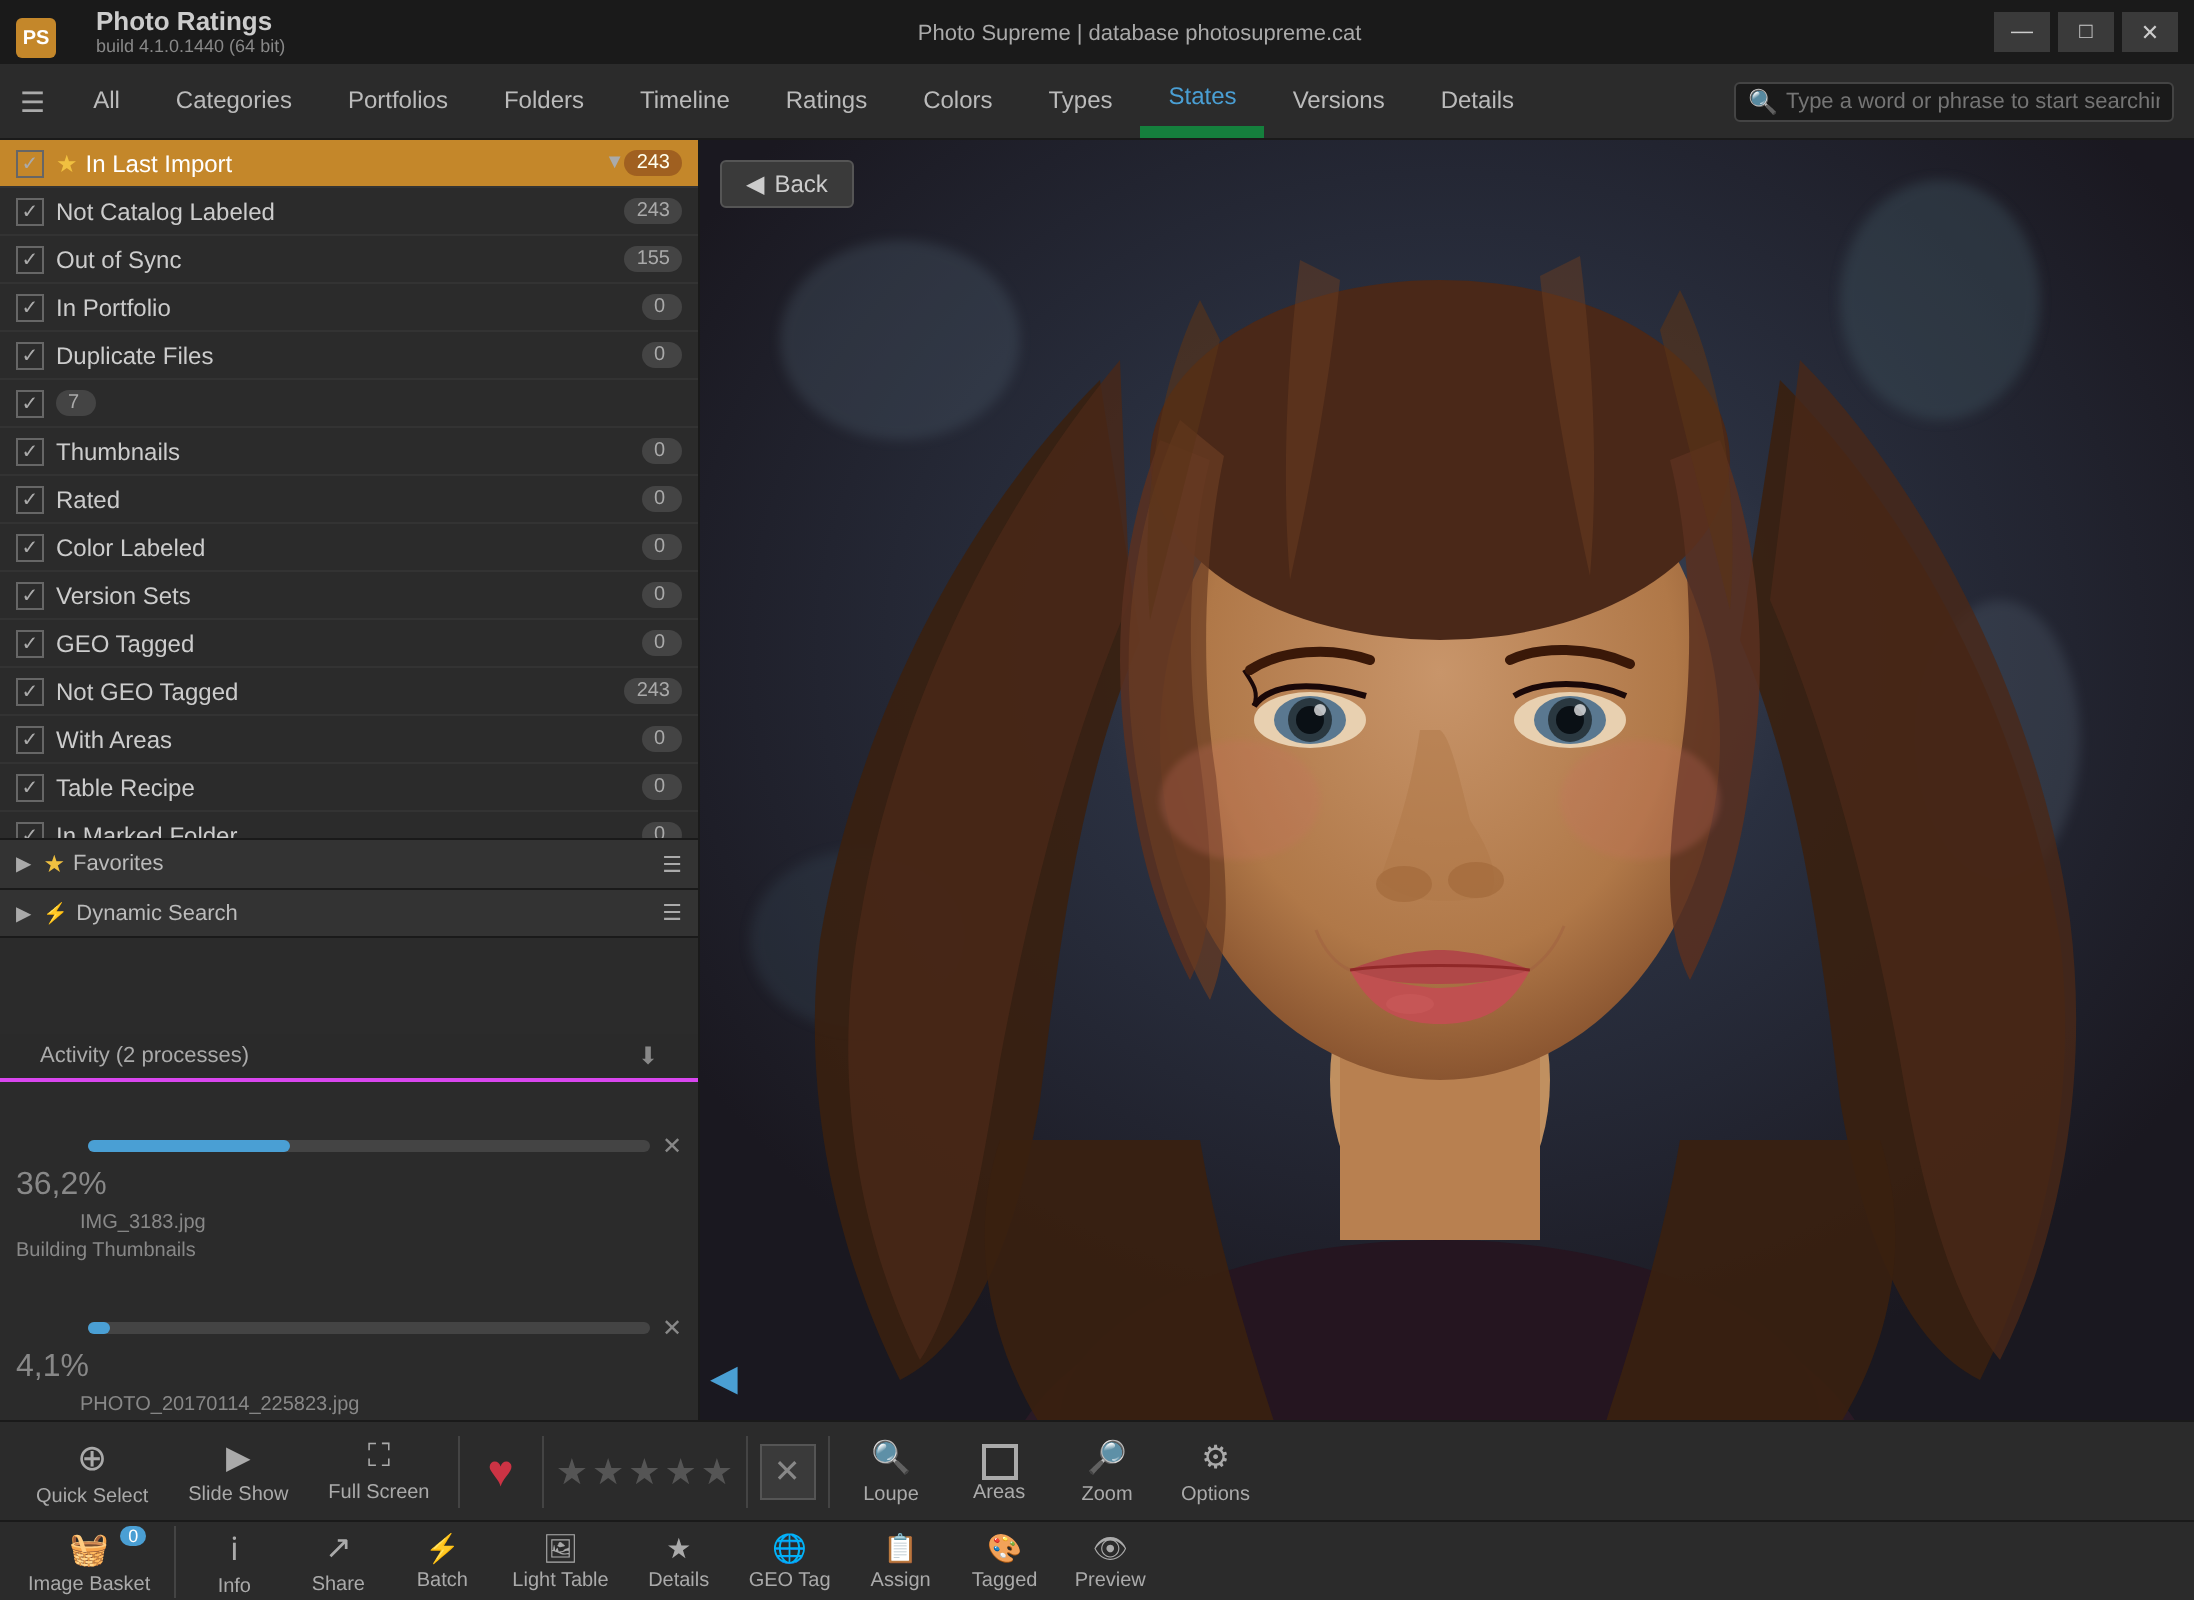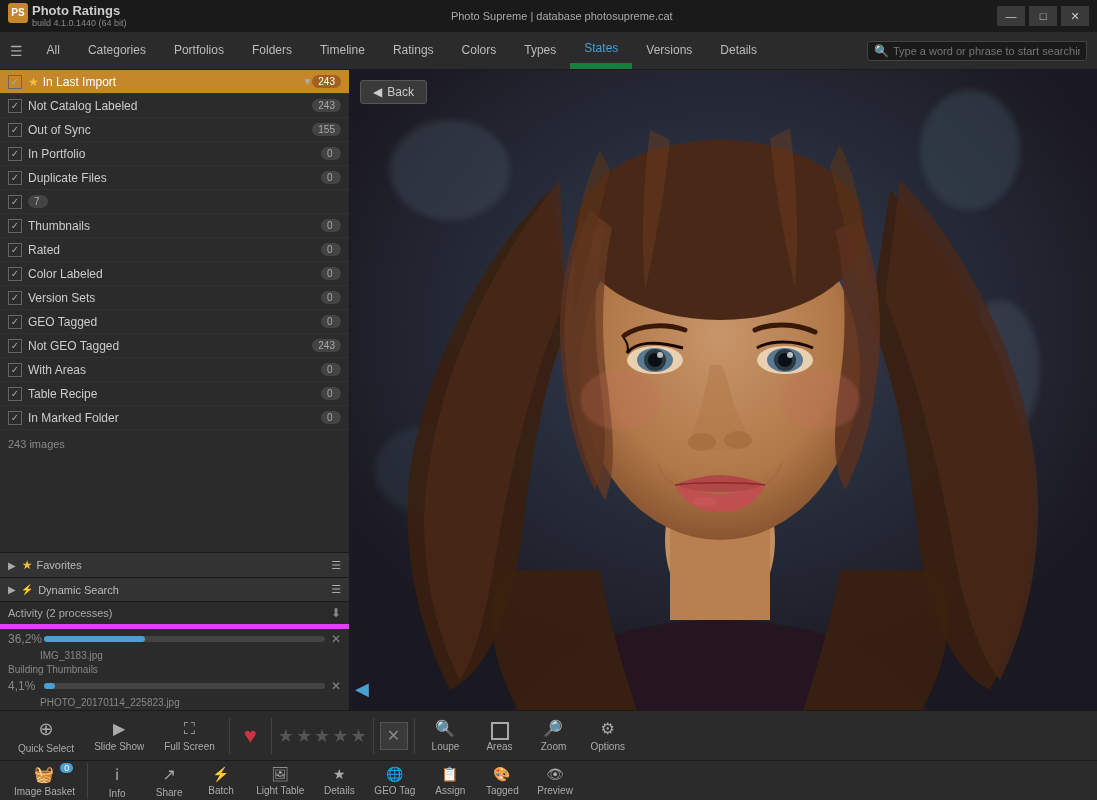--- a/index.html
+++ b/index.html
@@ -1,20 +1,20 @@
 <!DOCTYPE html>
 <html><head>
   <meta charset="utf-8">
   <style>
     * { box-sizing: border-box; margin: 0; padding: 0; }
     body { width: 1097px; height: 800px; background: #2b2b2b; font-family: 'Segoe UI', Arial, sans-serif; font-size: 12px; color: #ccc; overflow: hidden; }
 
     
     #title-bar { background: #1a1a1a; height: 32px; display: flex; align-items: center; padding: 0 8px; justify-content: space-between; }
-    #title-bar-left { display: flex; align-items: flex-start; gap: 4px; }
+    #title-bar-left { display: flex; align-items: flex-end; gap: 20px; }
     #app-icon { width: 20px; height: 20px; background: #c4872a; border-radius: 3px; display: flex; align-items: center; justify-content: center; font-size: 10px; color: white; font-weight: bold; }
     #title-text { color: #ccc; font-size: 12px; }
     #window-controls { display: flex; gap: 4px; }
     .win-btn { width: 28px; height: 20px; background: #3a3a3a; border: none; color: #ccc; cursor: pointer; font-size: 11px; display: flex; align-items: center; justify-content: center; }
 
     
     #toolbar { background: #2b2b2b; height: 38px; display: flex; align-items: center; border-bottom: 1px solid #1a1a1a; }
     #menu-btn { padding: 0 10px; color: #aaa; font-size: 14px; cursor: pointer; }
     #nav-tabs { display: flex; height: 100%; }
     .nav-tab { padding: 4px 14px; display: flex; align-items: center; color: #bbb; cursor: pointer; font-size: 12px; border-bottom: 2px solid transparent; height: 100%; }
@@ -43,26 +43,26 @@
 
     
     #sidebar-bottom { border-top: 1px solid #1a1a1a; }
     .panel-row { display: flex; align-items: center; padding: 5px 8px; background: #333; border-bottom: 1px solid #1a1a1a; cursor: pointer; }
     .panel-expand { color: #aaa; margin-right: 6px; font-size: 10px; }
     .panel-name { flex: 1; font-size: 11px; color: #bbb; }
     .panel-icon { color: #aaa; font-size: 11px; }
     .panel-star { color: #f0c040; margin-right: 4px; }
     .panel-dyn { color: #c4872a; margin-right: 4px; font-size: 10px; }
 
-    .activity-bar { background: #2a2a2a; padding: 4px 8px; display: flex; align-items: center; border-bottom: 5px solid #d946ef; }
+    .activity-bar { background: #2a2a2a; padding: 4px 20px; display: flex; align-items: center; border-bottom: 2px solid #d946ef; margin-top: 48px; }
     .activity-label { flex: 1; font-size: 11px; color: #aaa; }
     .activity-down { color: #888; }
 
     .progress-row { padding: 3px 8px; display: flex; align-items: center; gap: 6px; }
-    .progress-pct { font-size: 12px; color: #888; width: 30px; }
+    .progress-pct { font-size: 16px; color: #888; width: 30px; margin-top: 40px; }
     .progress-bar-bg { flex: 1; height: 6px; background: #444; border-radius: 3px; }
     .progress-bar-fill { height: 100%; background: #4a9fd4; border-radius: 3px; }
     .progress-close { color: #888; font-size: 12px; cursor: pointer; }
     .progress-file { font-size: 10px; color: #888; padding: 1px 8px 2px 40px; }
     .progress-label { font-size: 10px; color: #888; padding: 1px 8px; }
 
     
     #content { flex: 1; background: #1a1a1a; position: relative; overflow: hidden; }
     #back-btn { position: absolute; top: 10px; left: 10px; z-index: 10; background: #3a3a3a; border: 1px solid #555; color: #ccc; padding: 4px 12px; font-size: 12px; cursor: pointer; display: flex; align-items: center; gap: 5px; border-radius: 3px; }
     .image-placeholder { width: 100%; height: 100%; background: linear-gradient(135deg, #2a3a4a 0%, #1a2030 30%, #3a3050 60%, #2a2540 100%); display: flex; align-items: center; justify-content: center; overflow: hidden; position: relative; }

